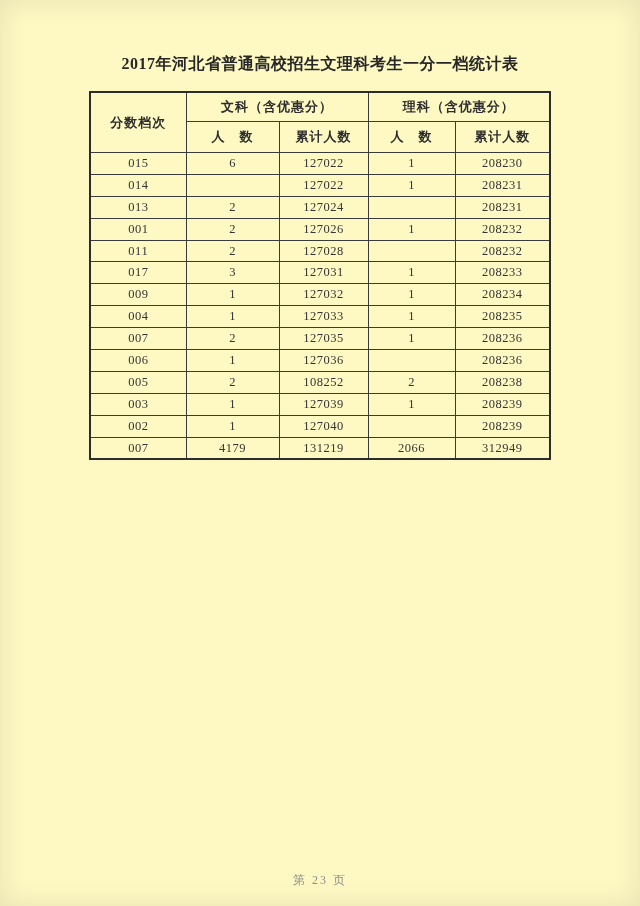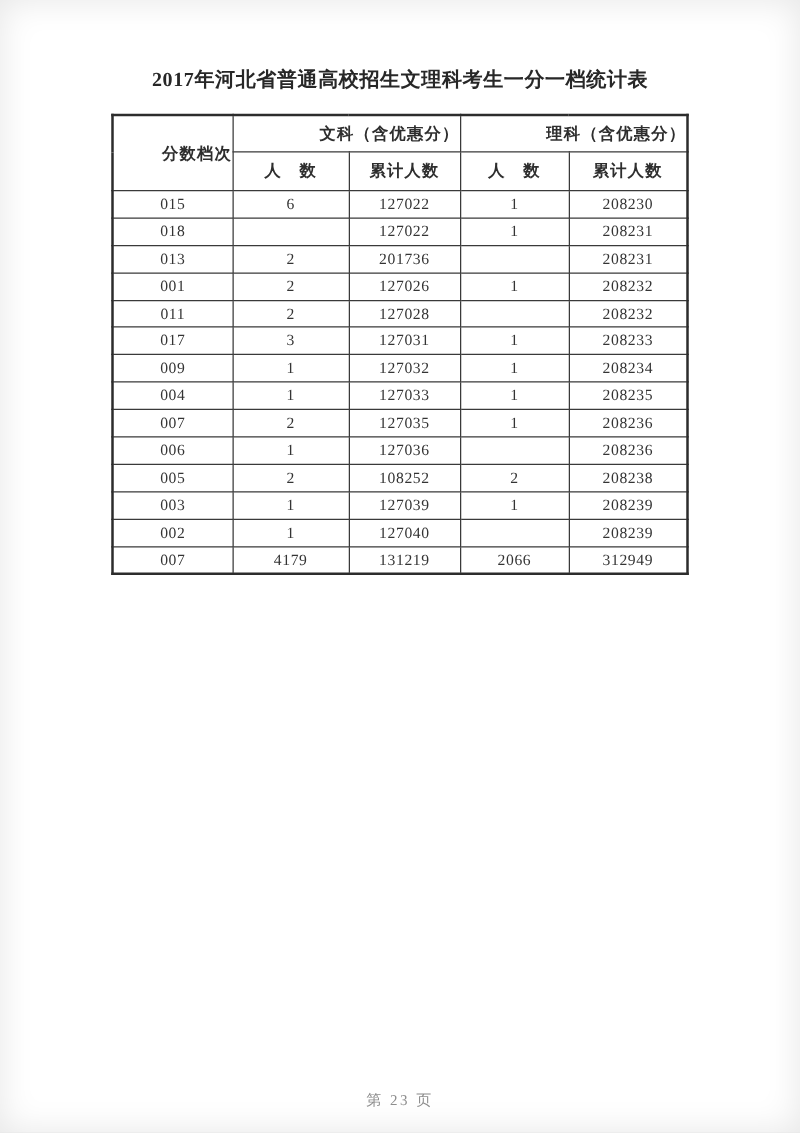--- a/index.html
+++ b/index.html
@@ -7,21 +7,21 @@
     padding: 0;
     width: 640px;
     height: 906px;
     background: #e9e9e9;
     font-family: "Liberation Serif", "DejaVu Serif", serif;
   }
   .page {
     position: relative;
     width: 640px;
     height: 906px;
-    background: #ffffff;
+    background: #fef9c3;
     box-shadow: inset 0 0 28px rgba(0,0,0,0.10);
     overflow: hidden;
   }
   .doc-title {
     position: absolute;
     top: 54px;
     left: 0;
     width: 100%;
     text-align: center;
     font-size: 16px;
@@ -45,21 +45,21 @@
     vertical-align: middle;
     padding: 0;
     overflow: hidden;
   }
   .stats th {
     font-size: 13px;
     font-weight: bold;
     color: #2e2e2e;
     letter-spacing: 1px;
   }
-  .stats .hrow1 th { height: 28px; text-align: right; }
+  .stats .hrow1 th { height: 28px; }
   .stats .hrow2 th { height: 30px; }
   .stats td {
     font-size: 12.5px;
     height: 20.9px;
     letter-spacing: 0.5px;
   }
   .page-footer {
     position: absolute;
     top: 872px;
     left: 0;
@@ -100,30 +100,30 @@
     </thead>
     <tbody>
       <tr>
         <td>015</td>
         <td>6</td>
         <td>127022</td>
         <td>1</td>
         <td>208230</td>
       </tr>
       <tr>
-        <td>018</td>
+        <td>014</td>
         <td></td>
         <td>127022</td>
         <td>1</td>
         <td>208231</td>
       </tr>
       <tr>
         <td>013</td>
         <td>2</td>
-        <td>201736</td>
+        <td>127024</td>
         <td></td>
         <td>208231</td>
       </tr>
       <tr>
         <td>001</td>
         <td>2</td>
         <td>127026</td>
         <td>1</td>
         <td>208232</td>
       </tr>

